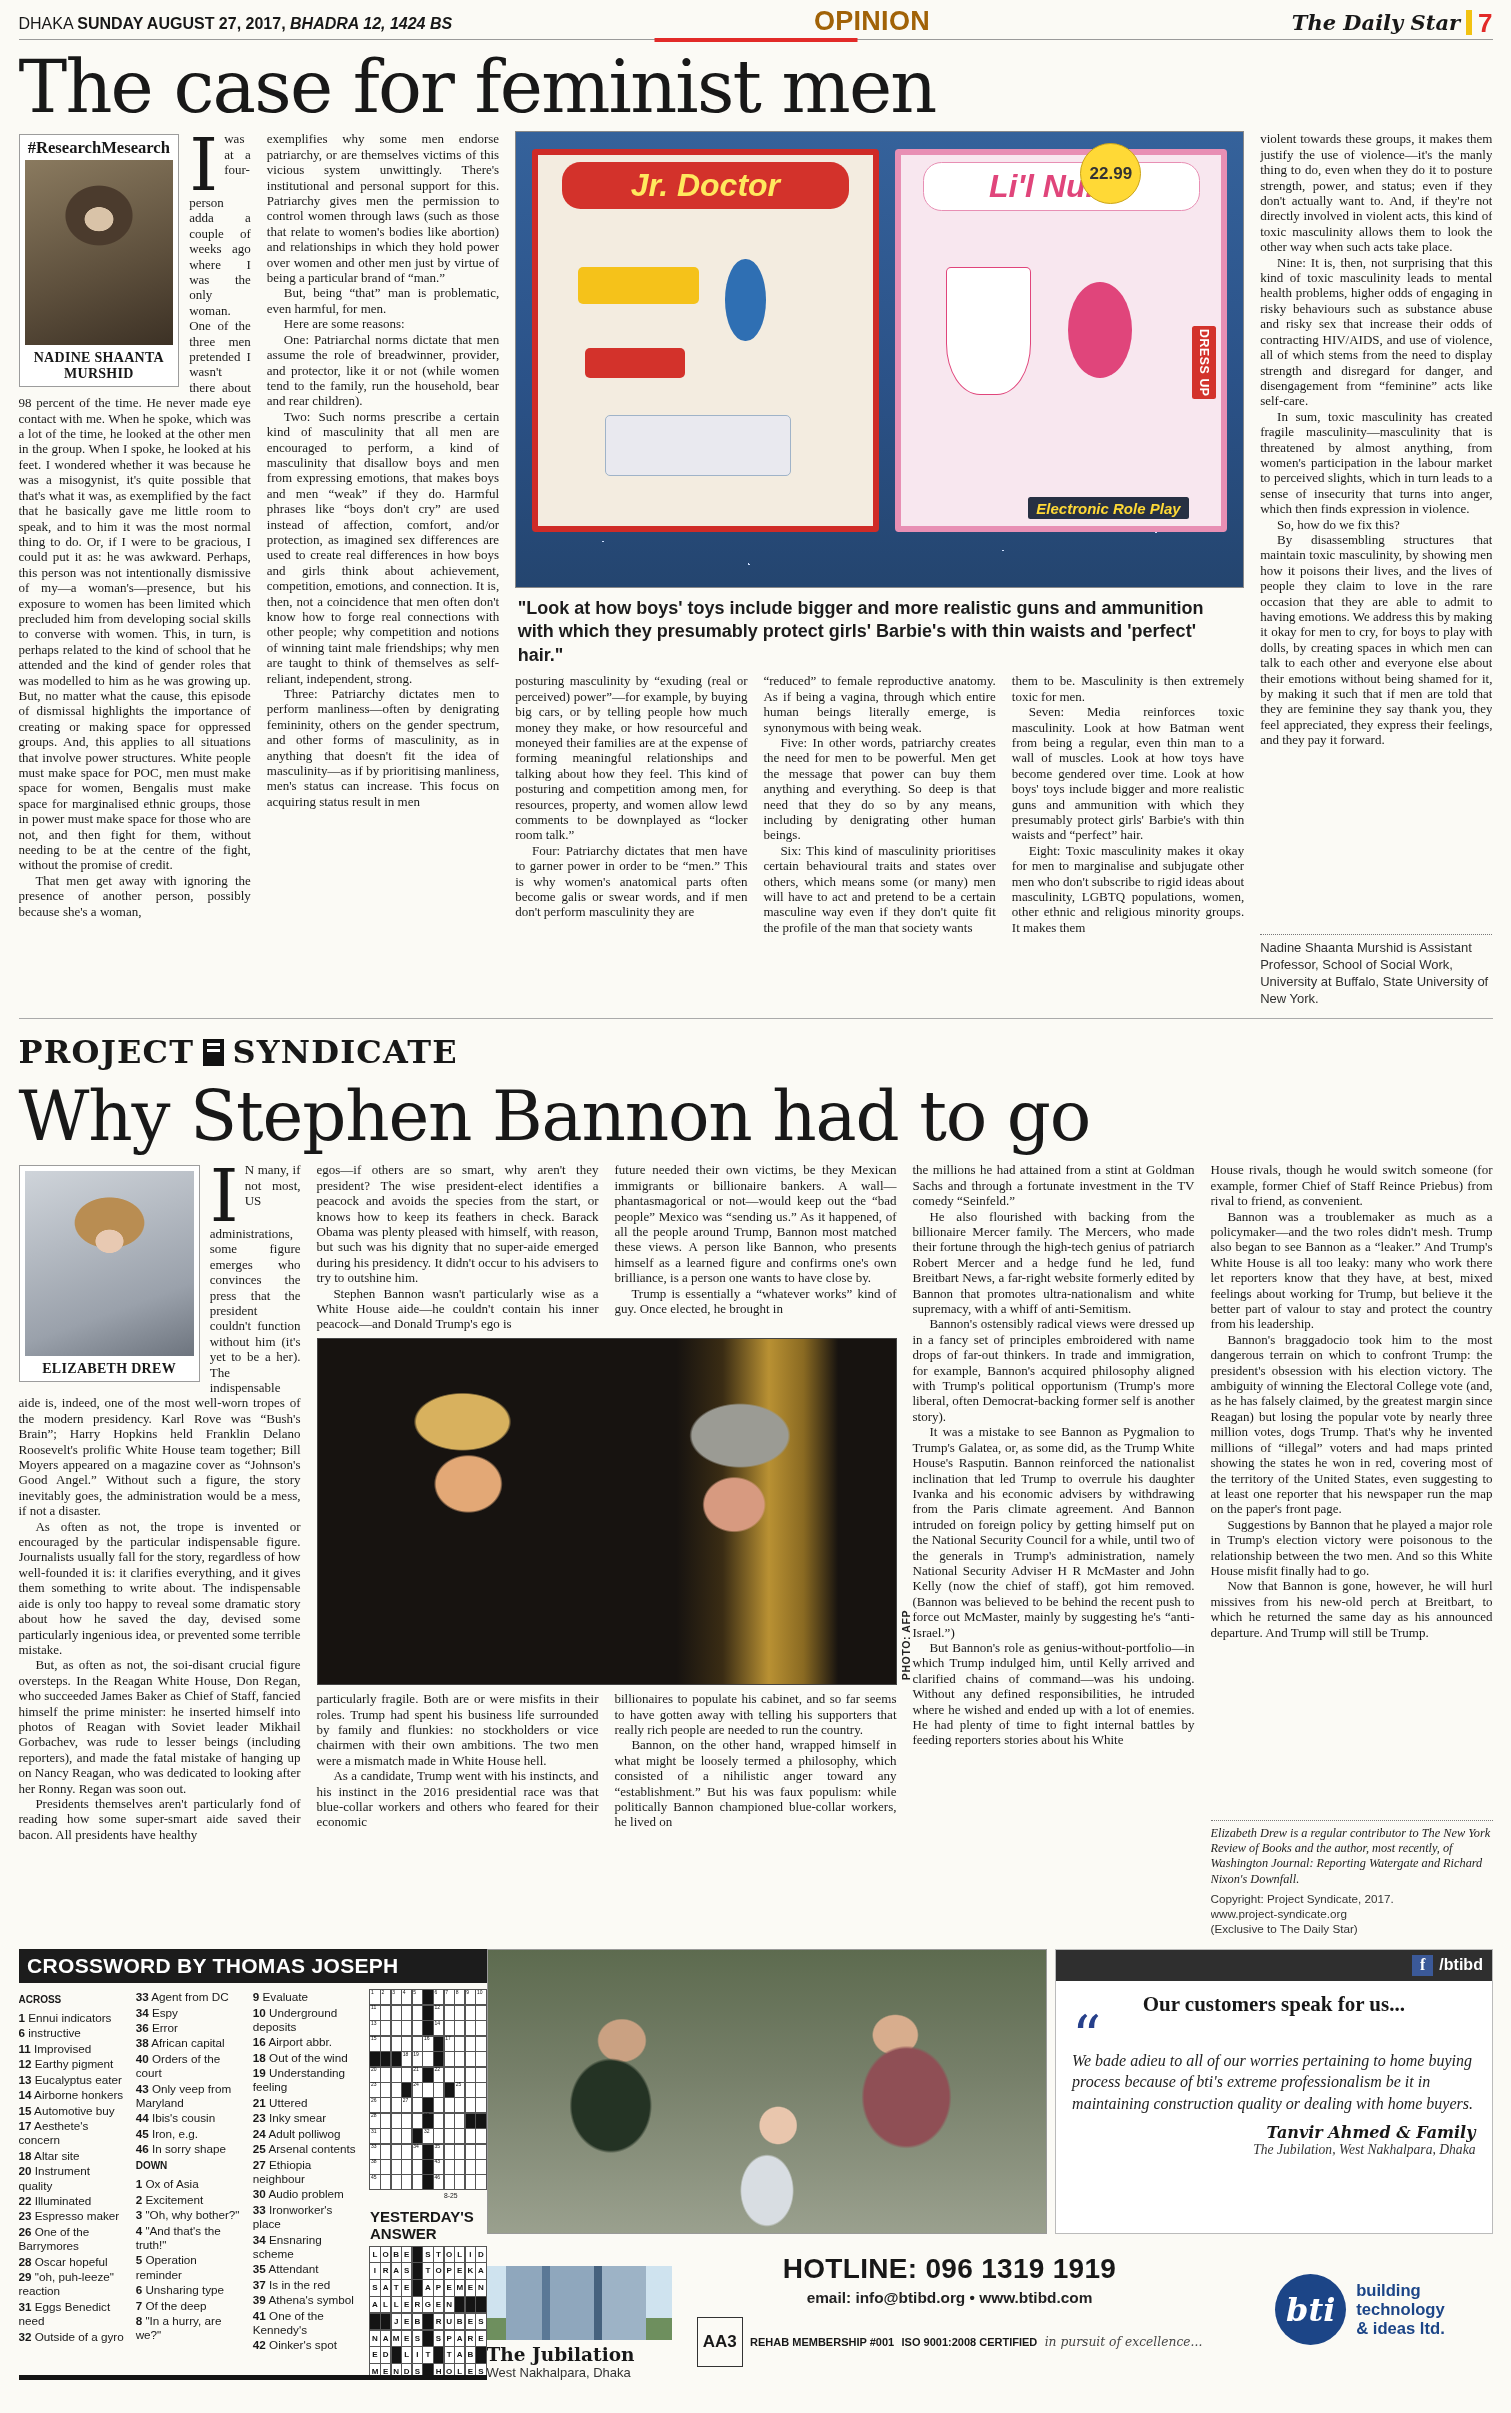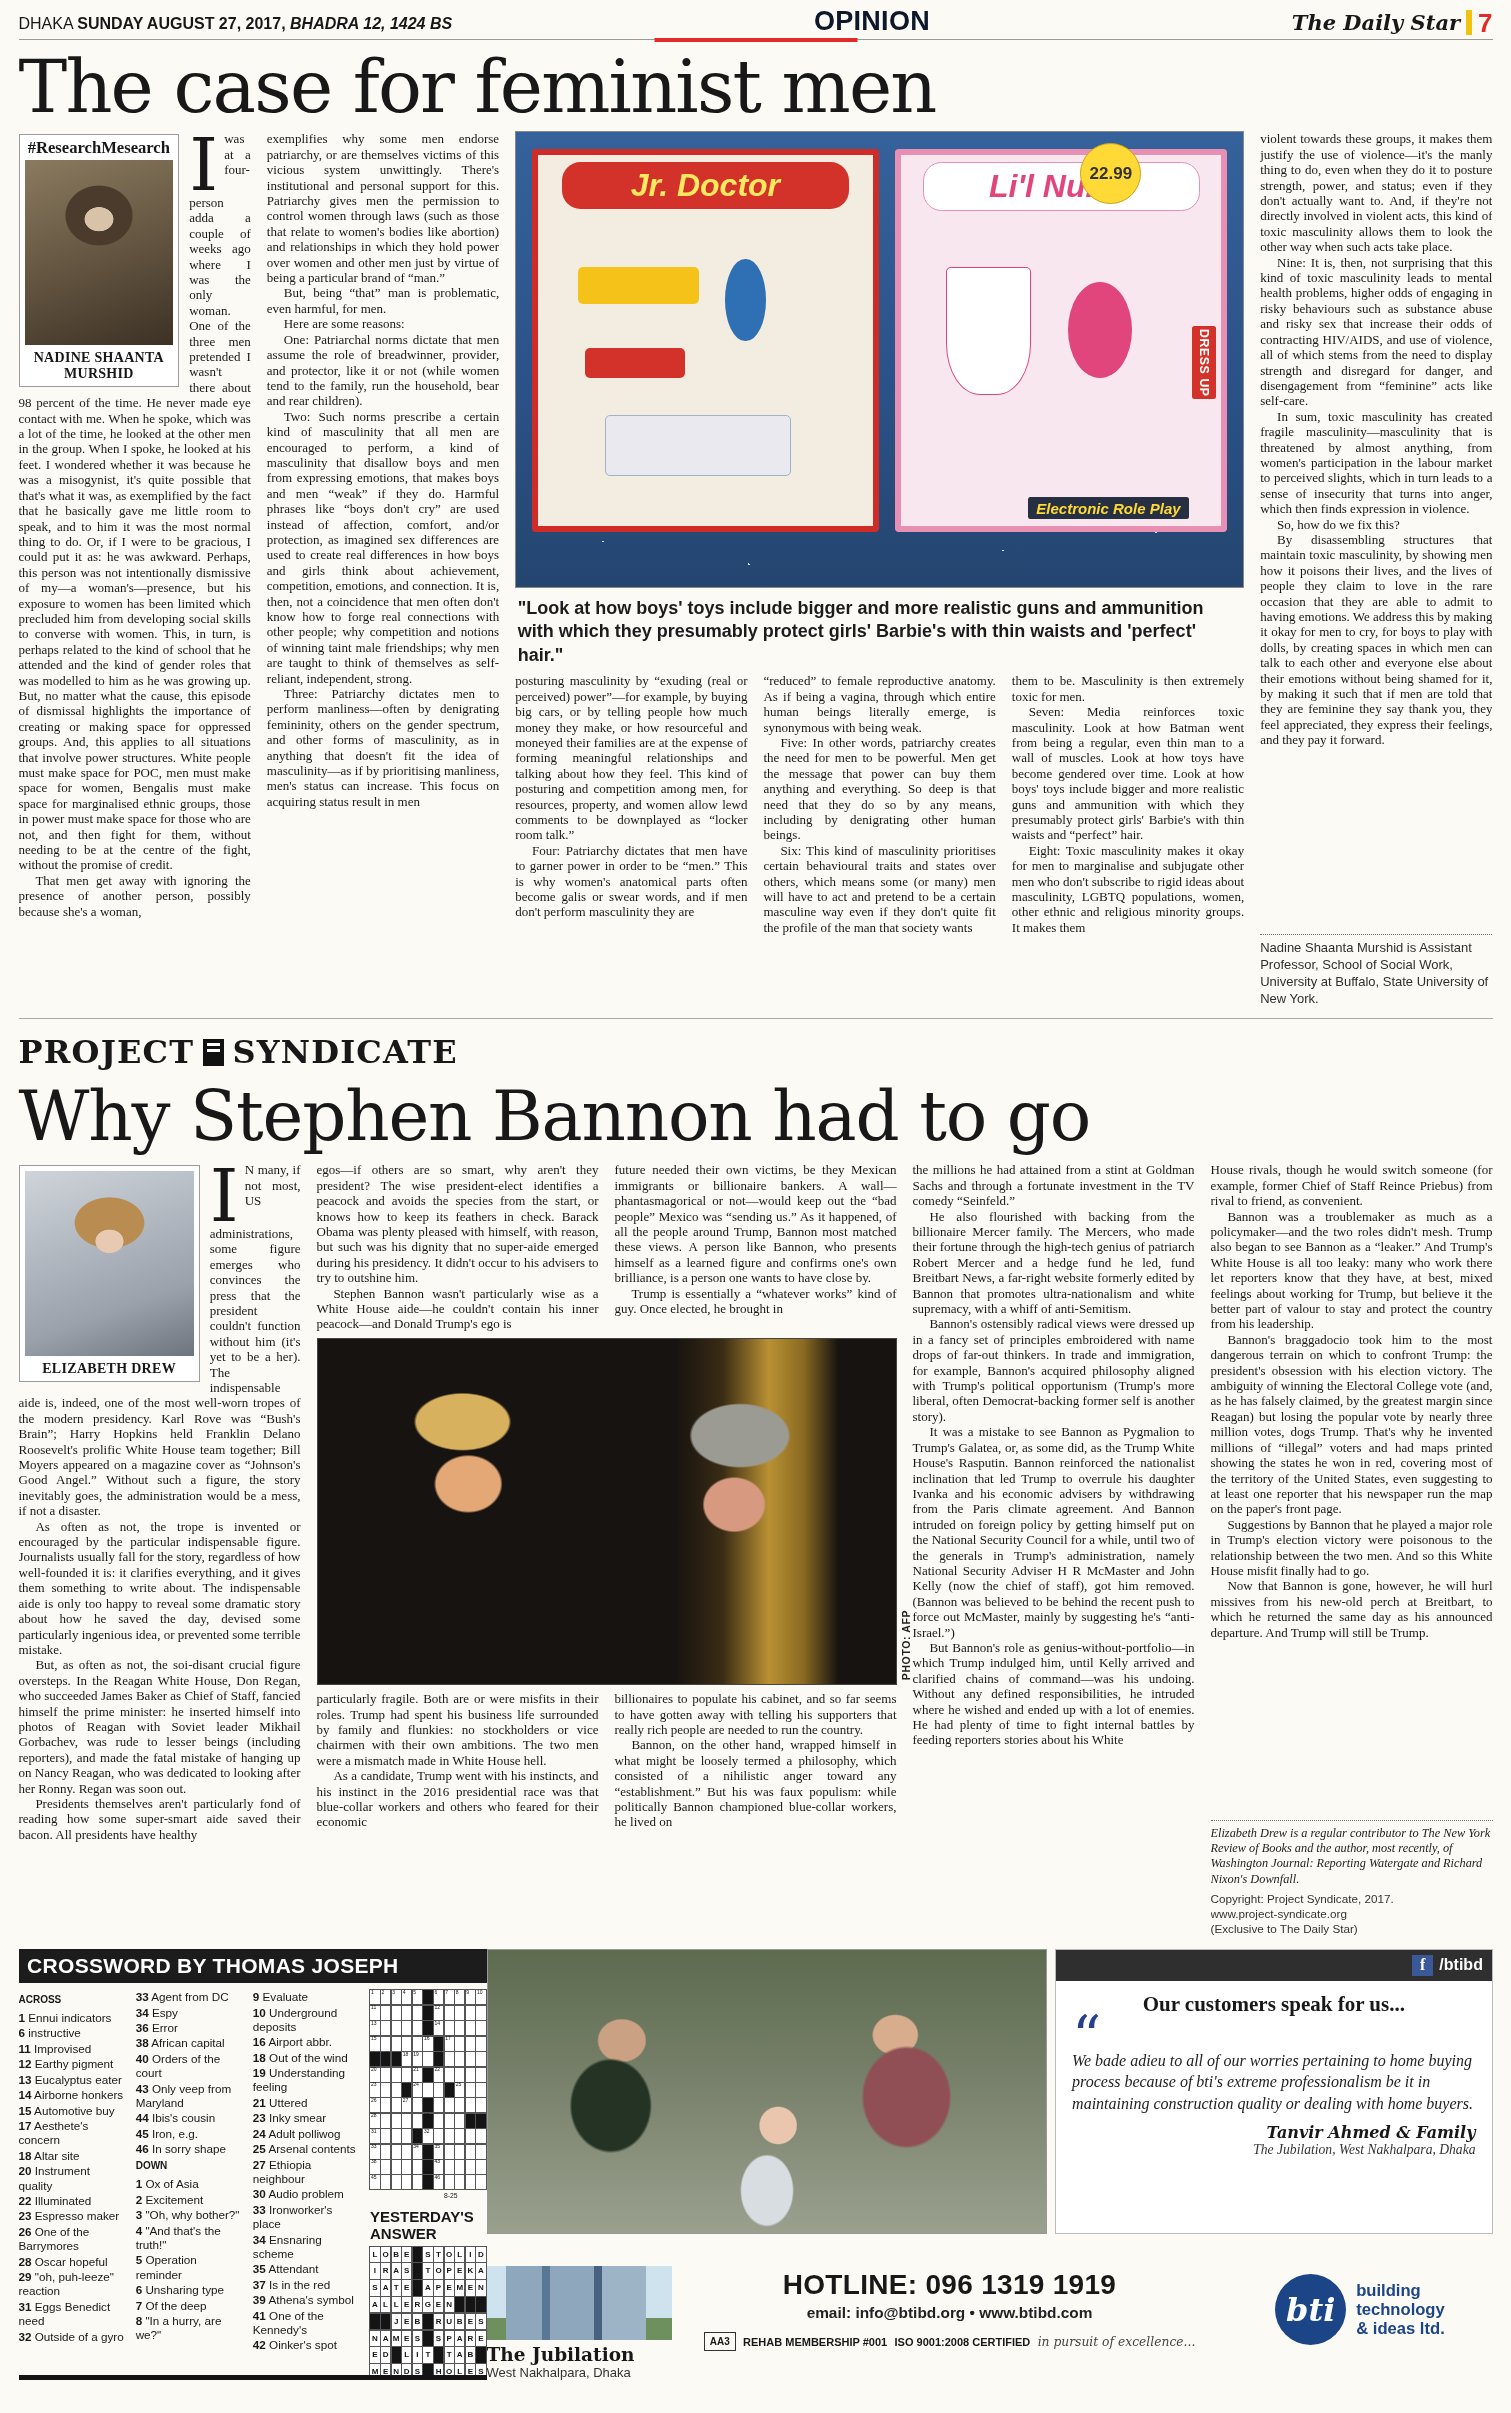--- a/index.html
+++ b/index.html
@@ -5,21 +5,21 @@
   html,body{margin:0;padding:0;background:#e8e6e0;}
   .page{width:1511px;height:2413px;background:#fbfaf5;position:relative;overflow:hidden;
         font-family:"Liberation Serif",serif;color:#181818;margin:0 auto;}
   
   .masthead{height:39px;margin:0 18.5px;display:flex;align-items:flex-end;justify-content:space-between;
             border-bottom:1.2px solid #9a9a9a;position:relative;}
   .dateline{font-family:"Liberation Sans",sans-serif;font-size:16px;padding-bottom:6.2px;white-space:nowrap;}
   .dateline .city{font-weight:400;}
   .dateline .dt{font-weight:700;}
   .dateline .bs{font-weight:700;font-style:italic;}
-  .section-title{font-family:"Liberation Sans",sans-serif;font-weight:900;font-size:27px;color:#0f172a;
+  .section-title{font-family:"Liberation Sans",sans-serif;font-weight:900;font-size:27px;color:#a16207;
                  letter-spacing:0.3px;padding-bottom:2.5px;}
   .section-underline{position:absolute;left:50%;transform:translateX(-50%);bottom:-2.5px;width:203px;height:3.7px;background:#e22a28;}
   .brandwrap{display:flex;align-items:flex-end;gap:6.2px;padding-bottom:3.7px;}
   .brand{font-family:"DejaVu Serif",serif;font-weight:700;font-style:italic;font-size:21px;}
   .pagebar{width:5.5px;height:25px;background:#f2c211;}
   .pagenum{font-family:"Liberation Sans",sans-serif;font-weight:700;font-size:26px;color:#e22a28;line-height:.9;}
   
   .headline1{font-family:"DejaVu Serif",serif;font-weight:400;font-size:73px;line-height:1.05;
              letter-spacing:-1.8px;margin:8.6px 18.5px 6.2px;}
   .para{margin:0;text-indent:1.3em;text-align:justify;}
@@ -145,21 +145,21 @@
   .bldg{width:185px;display:flex;flex-direction:column;justify-content:flex-end;}
   .bldg-art{height:74px;background:
       linear-gradient(90deg,transparent 0 10%, #8fa7bd 10% 30%, #5a7896 30% 34%, #8fa7bd 34% 58%, #46627e 58% 62%, #9db3c6 62% 86%, transparent 86%),
       linear-gradient(180deg,#cfe3ef 0 70%, #6e8f5e 70% 100%);}
   .bldg-name{font-family:"DejaVu Serif",serif;font-weight:700;font-size:18.5px;margin-top:3.7px;}
   .bldg-addr{font-family:"Liberation Sans",sans-serif;font-size:13px;color:#333;}
   .hotblock{flex:1;display:flex;flex-direction:column;justify-content:center;align-items:center;gap:3.7px;}
   .hotline{font-family:"Liberation Sans",sans-serif;font-weight:900;font-size:28px;letter-spacing:0.3px;}
   .contact{font-family:"Liberation Sans",sans-serif;font-weight:700;font-size:15.4px;color:#222;}
   .certs{display:flex;align-items:center;gap:7.4px;margin-top:6.2px;font-family:"Liberation Sans",sans-serif;}
-  .certbox{border:1.2px solid #333;font-weight:900;font-size:10px;padding:3px 5px;}
+  .certbox{border:1.2px solid #333;font-weight:900;font-size:17px;padding:14px 5px;}
   .certtxt{font-weight:700;font-size:11px;}
   .tagline{font-style:italic;font-family:"DejaVu Serif",serif;font-size:12.3px;color:#444;}
   .btiblock{width:265px;display:flex;align-items:center;justify-content:center;gap:10px;}
   .btic{width:71px;height:71px;border-radius:50%;background:#1c4587;color:#fff;display:flex;align-items:center;
         justify-content:center;font-family:"DejaVu Serif",serif;font-weight:700;font-style:italic;font-size:32px;}
   .btitext{font-family:"Liberation Sans",sans-serif;font-weight:700;font-size:16.6px;color:#1c4587;line-height:1.15;}
 </style>
 </head>
 <body>
 

